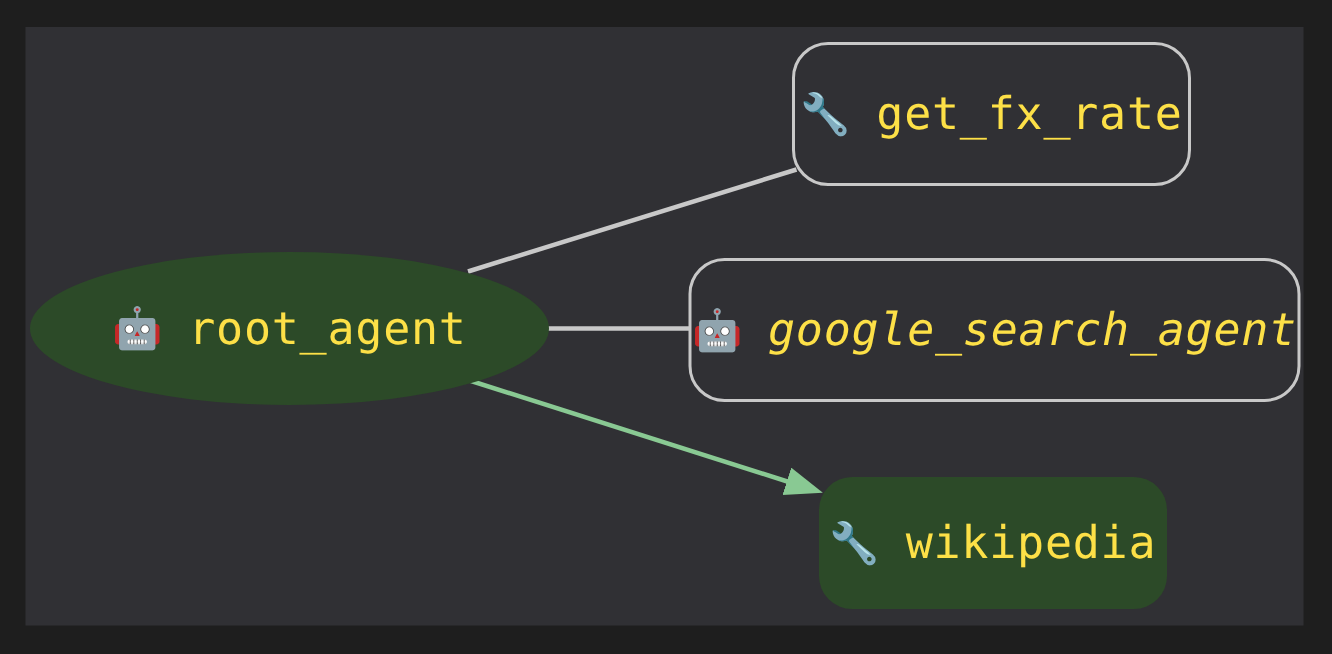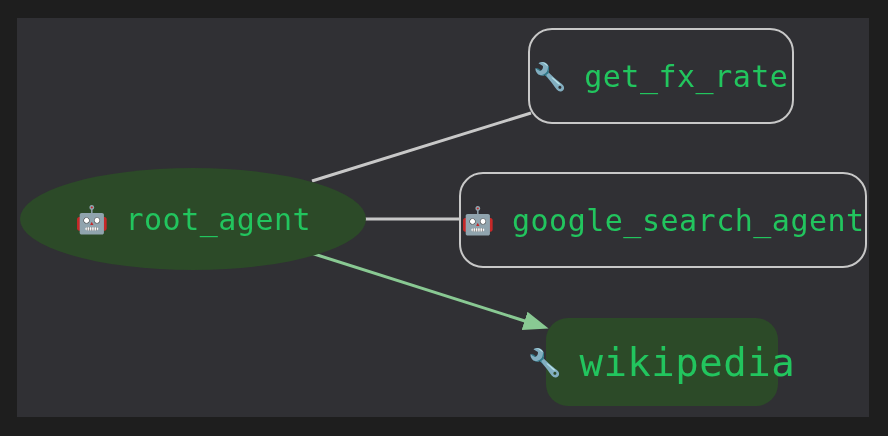--- a/index.html
+++ b/index.html
@@ -32,21 +32,21 @@
     pointer-events: none;
   }
   .node {
     position: absolute;
     display: flex;
     align-items: center;
     justify-content: center;
     white-space: nowrap;
   }
   .node-label {
-    color: #22c55e;
+    color: #fde047;
     font-family: "DejaVu Sans Mono", monospace;
     letter-spacing: 0.5px;
   }
   .node-icon {
     font-family: "DejaVu Sans", sans-serif;
     line-height: 1;
     display: inline-block;
   }
 
   
@@ -78,33 +78,33 @@
   #node-google-search-agent {
     left: 459px;
     top: 172px;
     width: 408px;
     height: 96px;
     border-radius: 24px;
     border: 2.5px solid #c8c8c8;
     background: transparent;
   }
   #node-google-search-agent .node-icon { font-size: 27px; margin-right: 17px; }
-  #node-google-search-agent .node-label { font-size: 30px; }
+  #node-google-search-agent .node-label { font-size: 30px; font-style: italic; }
 
   
   #node-wikipedia {
     left: 546px;
     top: 318px;
     width: 232px;
     height: 88px;
     border-radius: 22px;
     background: #2c4a28;
   }
   #node-wikipedia .node-icon { font-size: 27px; margin-right: 17px; }
-  #node-wikipedia .node-label { font-size: 39px; text-align: right; }
+  #node-wikipedia .node-label { font-size: 30px; text-align: right; }
 </style>
 </head>
 <body>
 
 <div id="root">
 
   <div id="canvas"></div>
 
   <svg id="edges" viewBox="0 0 888 436" width="888" height="436">
     <defs>

